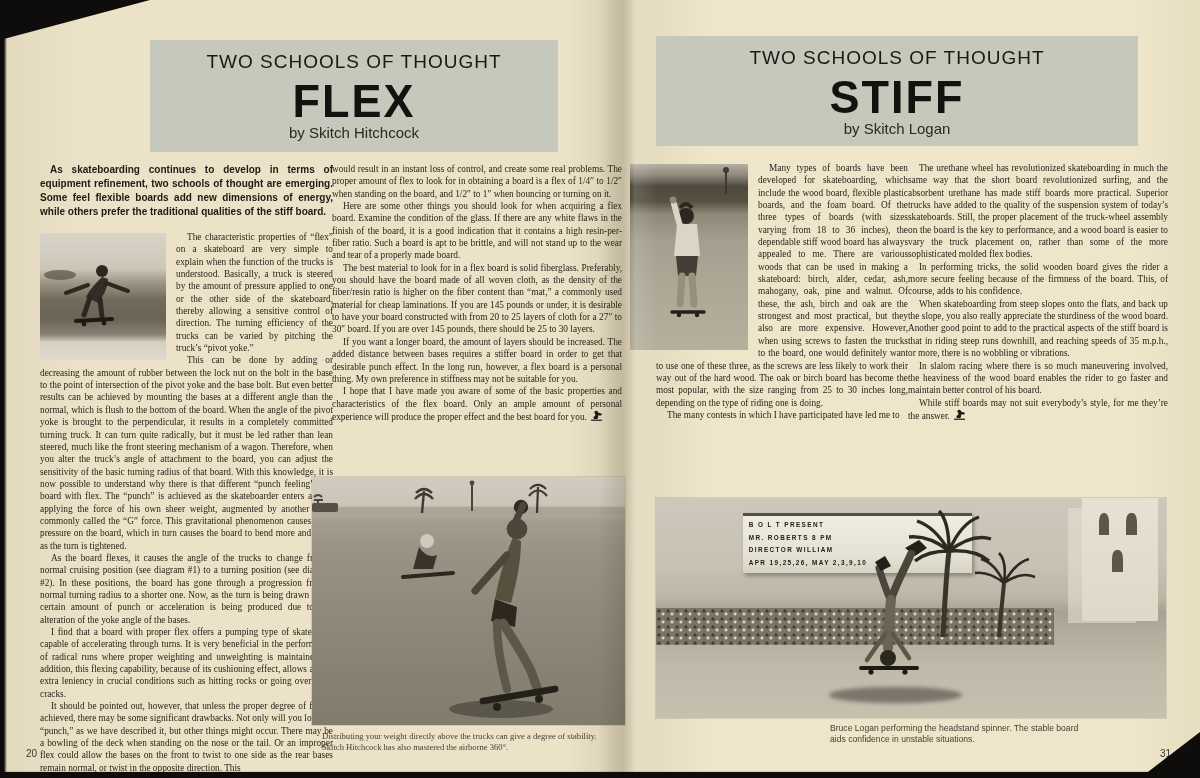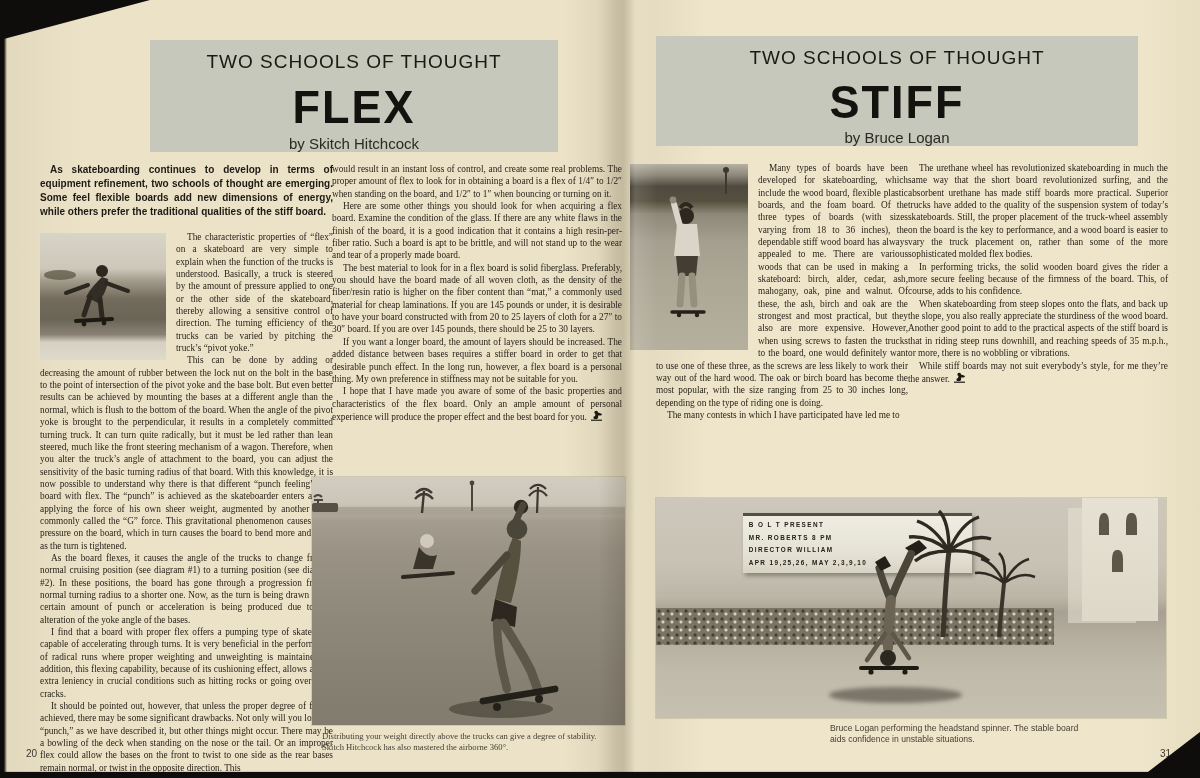--- a/index.html
+++ b/index.html
@@ -19,21 +19,21 @@
   .corner-br{position:absolute;right:0;bottom:0;width:60px;height:46px;background:#0e0d0b;
     clip-path:polygon(100% 0,100% 100%,0 100%);}
   .edge-left{position:absolute;left:0;top:0;width:7px;height:778px;background:linear-gradient(90deg,#0e0d0b 55%,rgba(14,13,11,0));}
   .edge-bottom{position:absolute;left:0;bottom:0;width:1200px;height:7px;background:linear-gradient(0deg,#0e0d0b 40%,rgba(14,13,11,0));}
   .gutter{position:absolute;left:598px;top:0;width:60px;height:772px;
     background:linear-gradient(90deg,rgba(60,48,28,0) 0%,rgba(60,48,28,.16) 42%,rgba(60,48,28,.05) 55%,rgba(255,255,250,.12) 62%,rgba(60,48,28,0) 100%);}
 
   .band{
     position:absolute;background:#c6c8bb;color:#181611;text-align:center;
     font-family:"Liberation Sans", sans-serif;
-    display:flex;flex-direction:column;align-items:center;justify-content:space-between;
+    display:flex;flex-direction:column;align-items:center;justify-content:flex-start;
   }
   .kicker{font-size:19px;letter-spacing:1px;margin-top:11px;color:#1b1914;}
   .art-title{font-size:45px;font-weight:bold;letter-spacing:2px;line-height:1;margin-top:5px;color:#14120e;
     transform:scaleY(1.04);}
   .byline{font-size:15px;margin-top:1px;color:#2c2922;}
 
   .intro{
     position:absolute;font-family:"Liberation Sans", sans-serif;font-weight:bold;
     font-size:10px;line-height:14px;text-align:justify;color:#1d1a14;text-indent:10px;
   }
@@ -173,21 +173,21 @@
     <div class="caption" style="left:322px;top:731px;width:296px;font-family:Liberation Serif, serif;">Distributing your weight directly above the trucks can give a degree of stability. Skitch Hitchcock has also mastered the airborne 360°.</div>
 
     <div class="pagenum" style="left:26px;top:748px;">20</div>
   </div>
 
   <div>
 
     <div class="band" style="left:656px;top:36px;width:482px;height:110px;">
       <div class="kicker">TWO SCHOOLS OF THOUGHT</div>
       <div class="art-title">STIFF</div>
-      <div class="byline">by Bruce Logan</div>
+      <div class="byline">by Skitch Logan</div>
     </div>
 
     <div class="col" style="left:656px;top:162px;width:252px;">
       <div class="photo photo-road float-photo">
         <svg width="118" height="186" viewBox="0 0 118 186">
           <path d="M96 30 L96 6" stroke="#3e3930" stroke-width="2"></path>
           <circle cx="96" cy="6" r="3" fill="#3e3930"></circle>
           <circle cx="56" cy="52" r="8" fill="#2c2820"></circle>
           <path d="M50 44 Q56 36 62 44" stroke="#2c2820" stroke-width="4" fill="none"></path>
           <path d="M47 60 L67 60 L70 92 L44 92 Z" fill="#d9d5c8"></path>
@@ -201,20 +201,21 @@
         </svg>
       </div>
       <p class="in">Many types of boards have been developed for skateboarding, which include the wood board, flexible plastic boards, and the foam board. Of the three types of boards (with sizes varying from 18 to 36 inches), the dependable stiff wood board has always appealed to me. There are various woods that can be used in making a skateboard: birch, alder, cedar, ash, mahogany, oak, pine and walnut. Of these, the ash, birch and oak are the strongest and most practical, but they also are more expensive. However, when using screws to fasten the trucks to the board, one would definitely want to use one of these three, as the screws are less likely to work their way out of the hard wood. The oak or birch board has become the most popular, with the size ranging from 25 to 30 inches long, depending on the type of riding one is doing.</p>
       <p class="in">The many contests in which I have participated have led me to</p>
     </div>
 
     <div class="col" style="left:908px;top:162px;width:260px;">
       <p class="in">The urethane wheel has revolutionized skateboarding in much the same way that the short board revolutionized surfing, and the absorbent urethane has made stiff boards more practical. Superior trucks have added to the quality of the suspension system of today’s skateboards. Still, the proper placement of the truck-wheel assembly on the board is the key to performance, and a wood board is easier to vary the truck placement on, rather than some of the more sophisticated molded flex bodies.</p>
       <p class="in">In performing tricks, the solid wooden board gives the rider a more secure feeling because of the firmness of the board. This, of course, adds to his confidence.</p>
       <p class="in">When skateboarding from steep slopes onto the flats, and back up the slope, you also really appreciate the sturdiness of the wood board. Another good point to add to the practical aspects of the stiff board is that in riding steep runs downhill, and reaching speeds of 35 m.p.h., or more, there is no wobbling or vibrations.</p>
+      <p class="in">In slalom racing where there is so much maneuvering involved, the heaviness of the wood board enables the rider to go faster and maintain better control of his board.</p>
       <p class="in"><span>While stiff boards may not suit everybody’s style, for me they’re the answer.</span><svg class="endmark" width="13" height="11" viewBox="0 0 13 11">
             <path d="M4 9 Q2.5 6.5 5 6 L5.5 4 Q3.5 3 5 1 Q8 0 8 2.6 L11 3.6 Q13 4.6 10.8 5.4 L8 5.4 Q9 9 5.5 9 Z" fill="#1d1a14"></path>
             <rect x="1" y="9.6" width="11" height="1.2" fill="#1d1a14"></rect>
           </svg></p>
     </div>
 
     <div class="photo photo-headstand">
       <div class="marquee">
         <div>B O L T      PRESENT</div>
         <div>MR. ROBERTS        8 PM</div>

